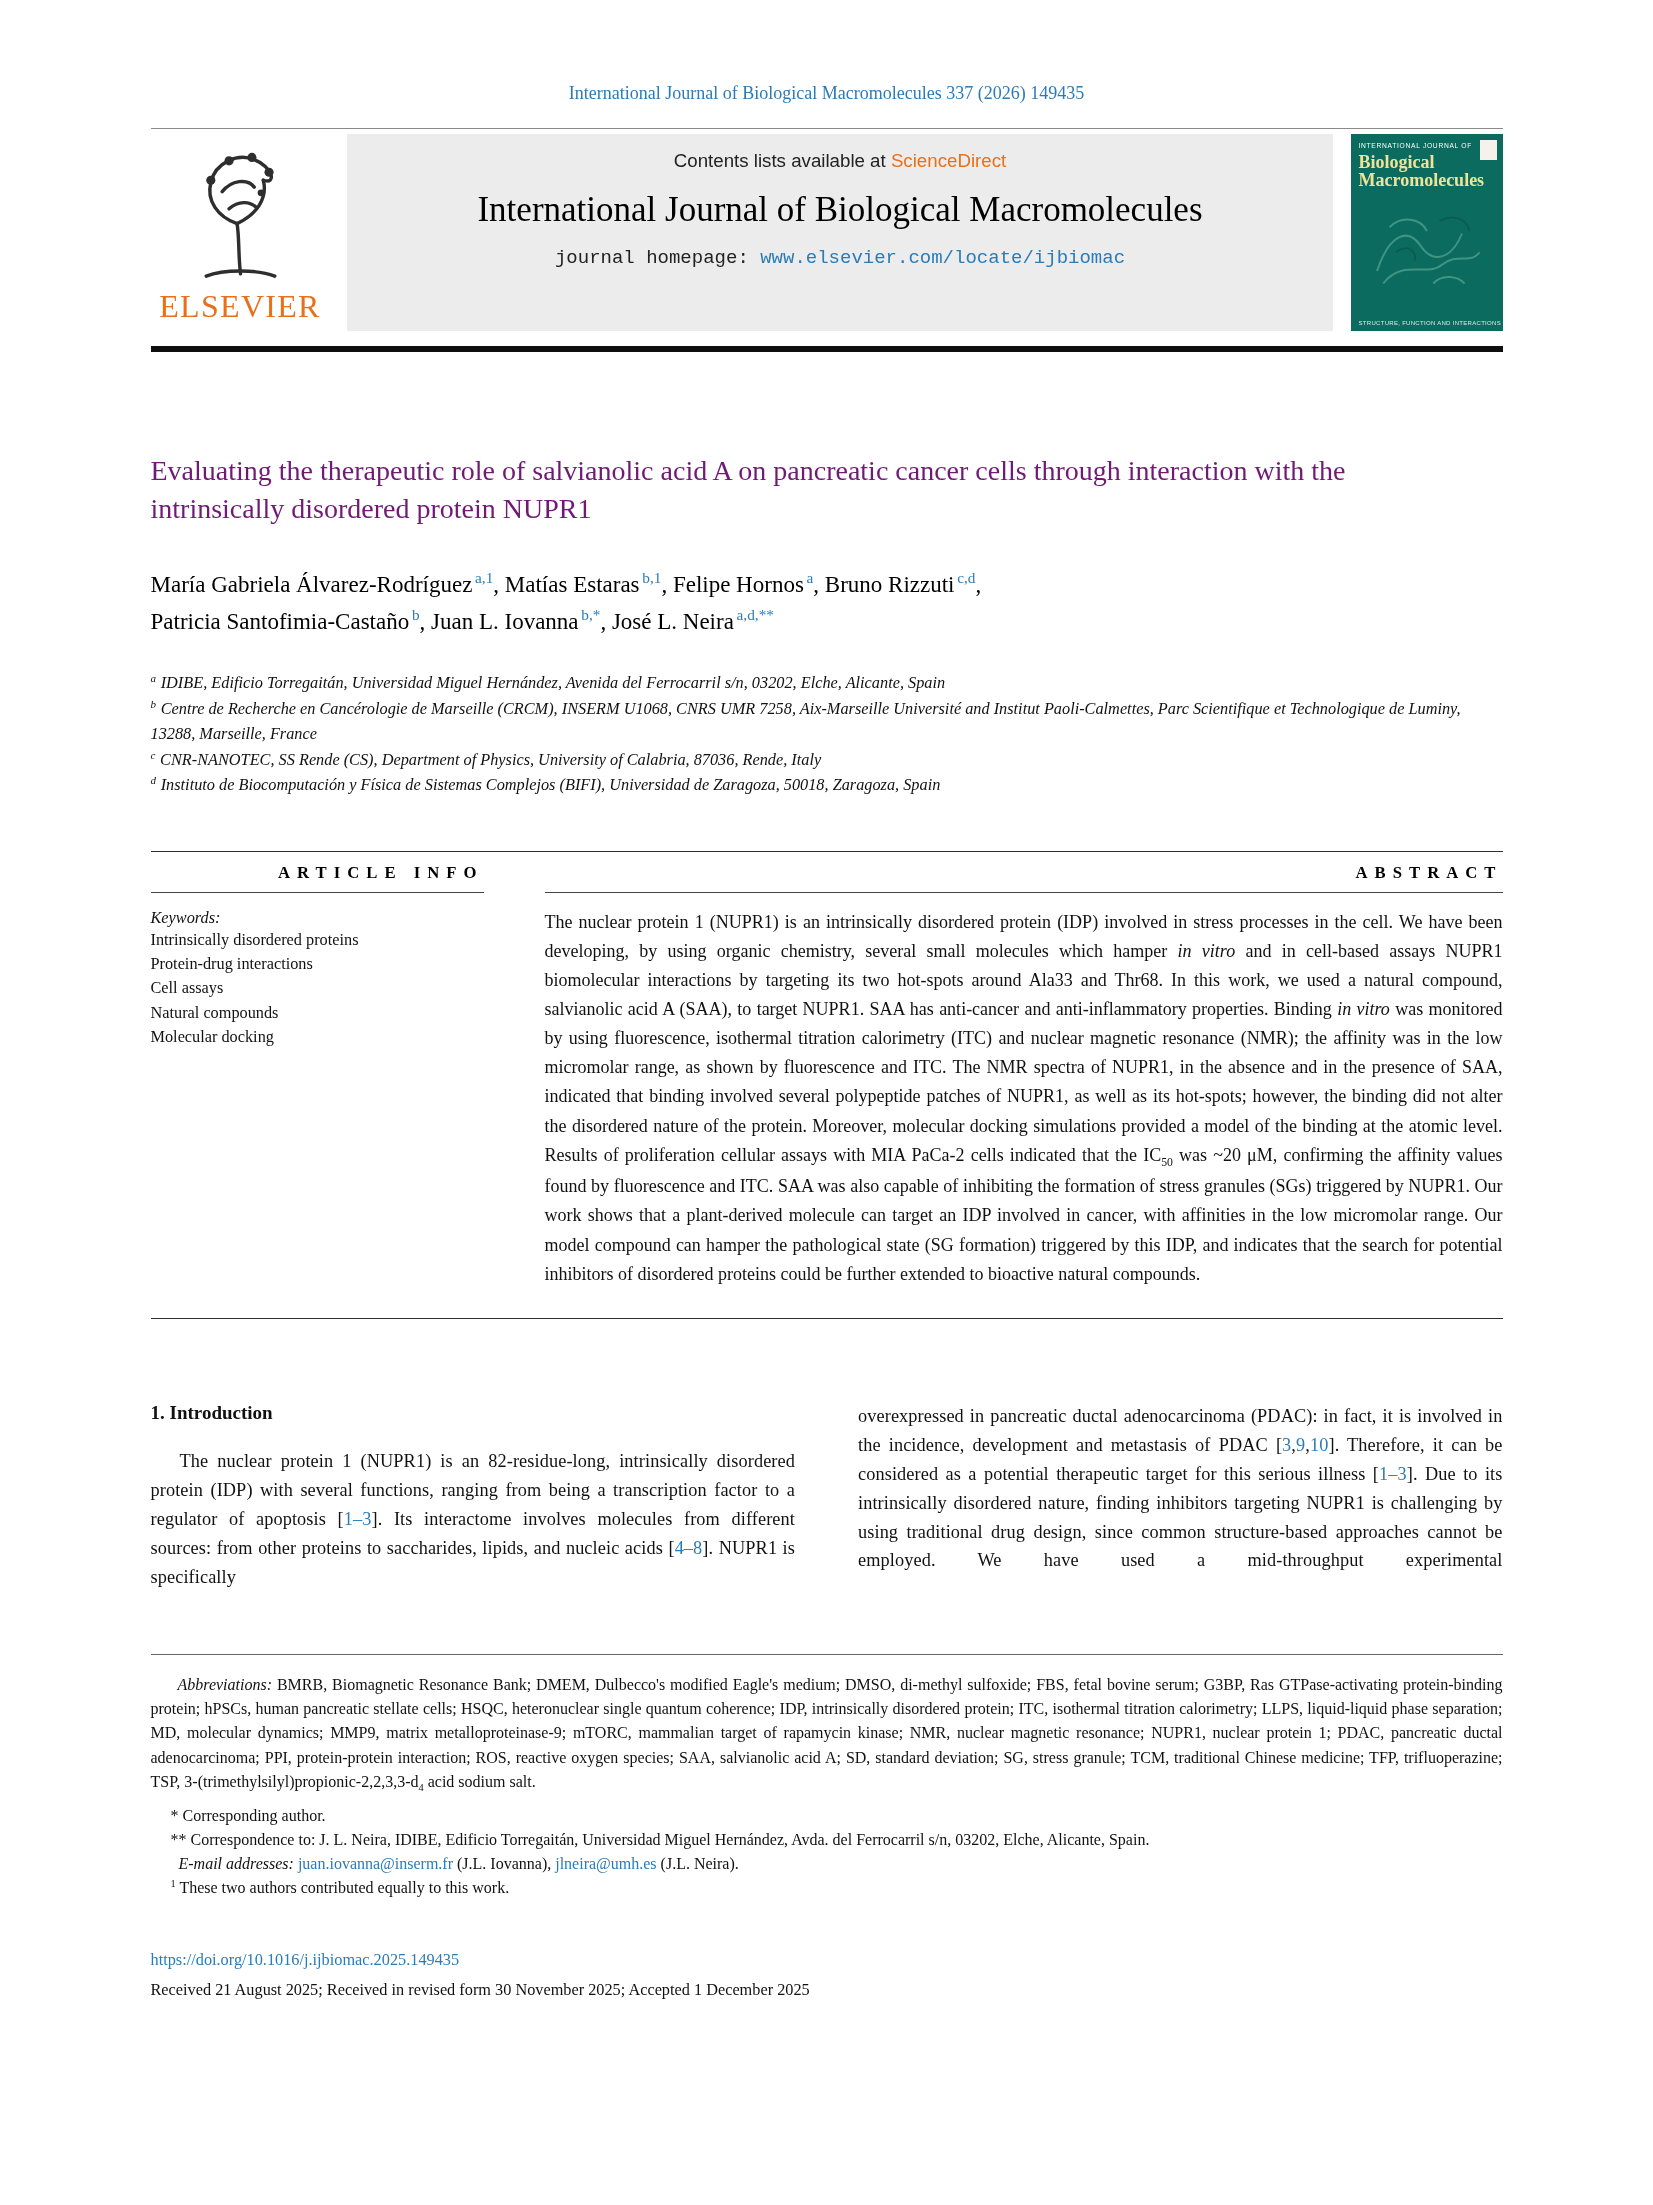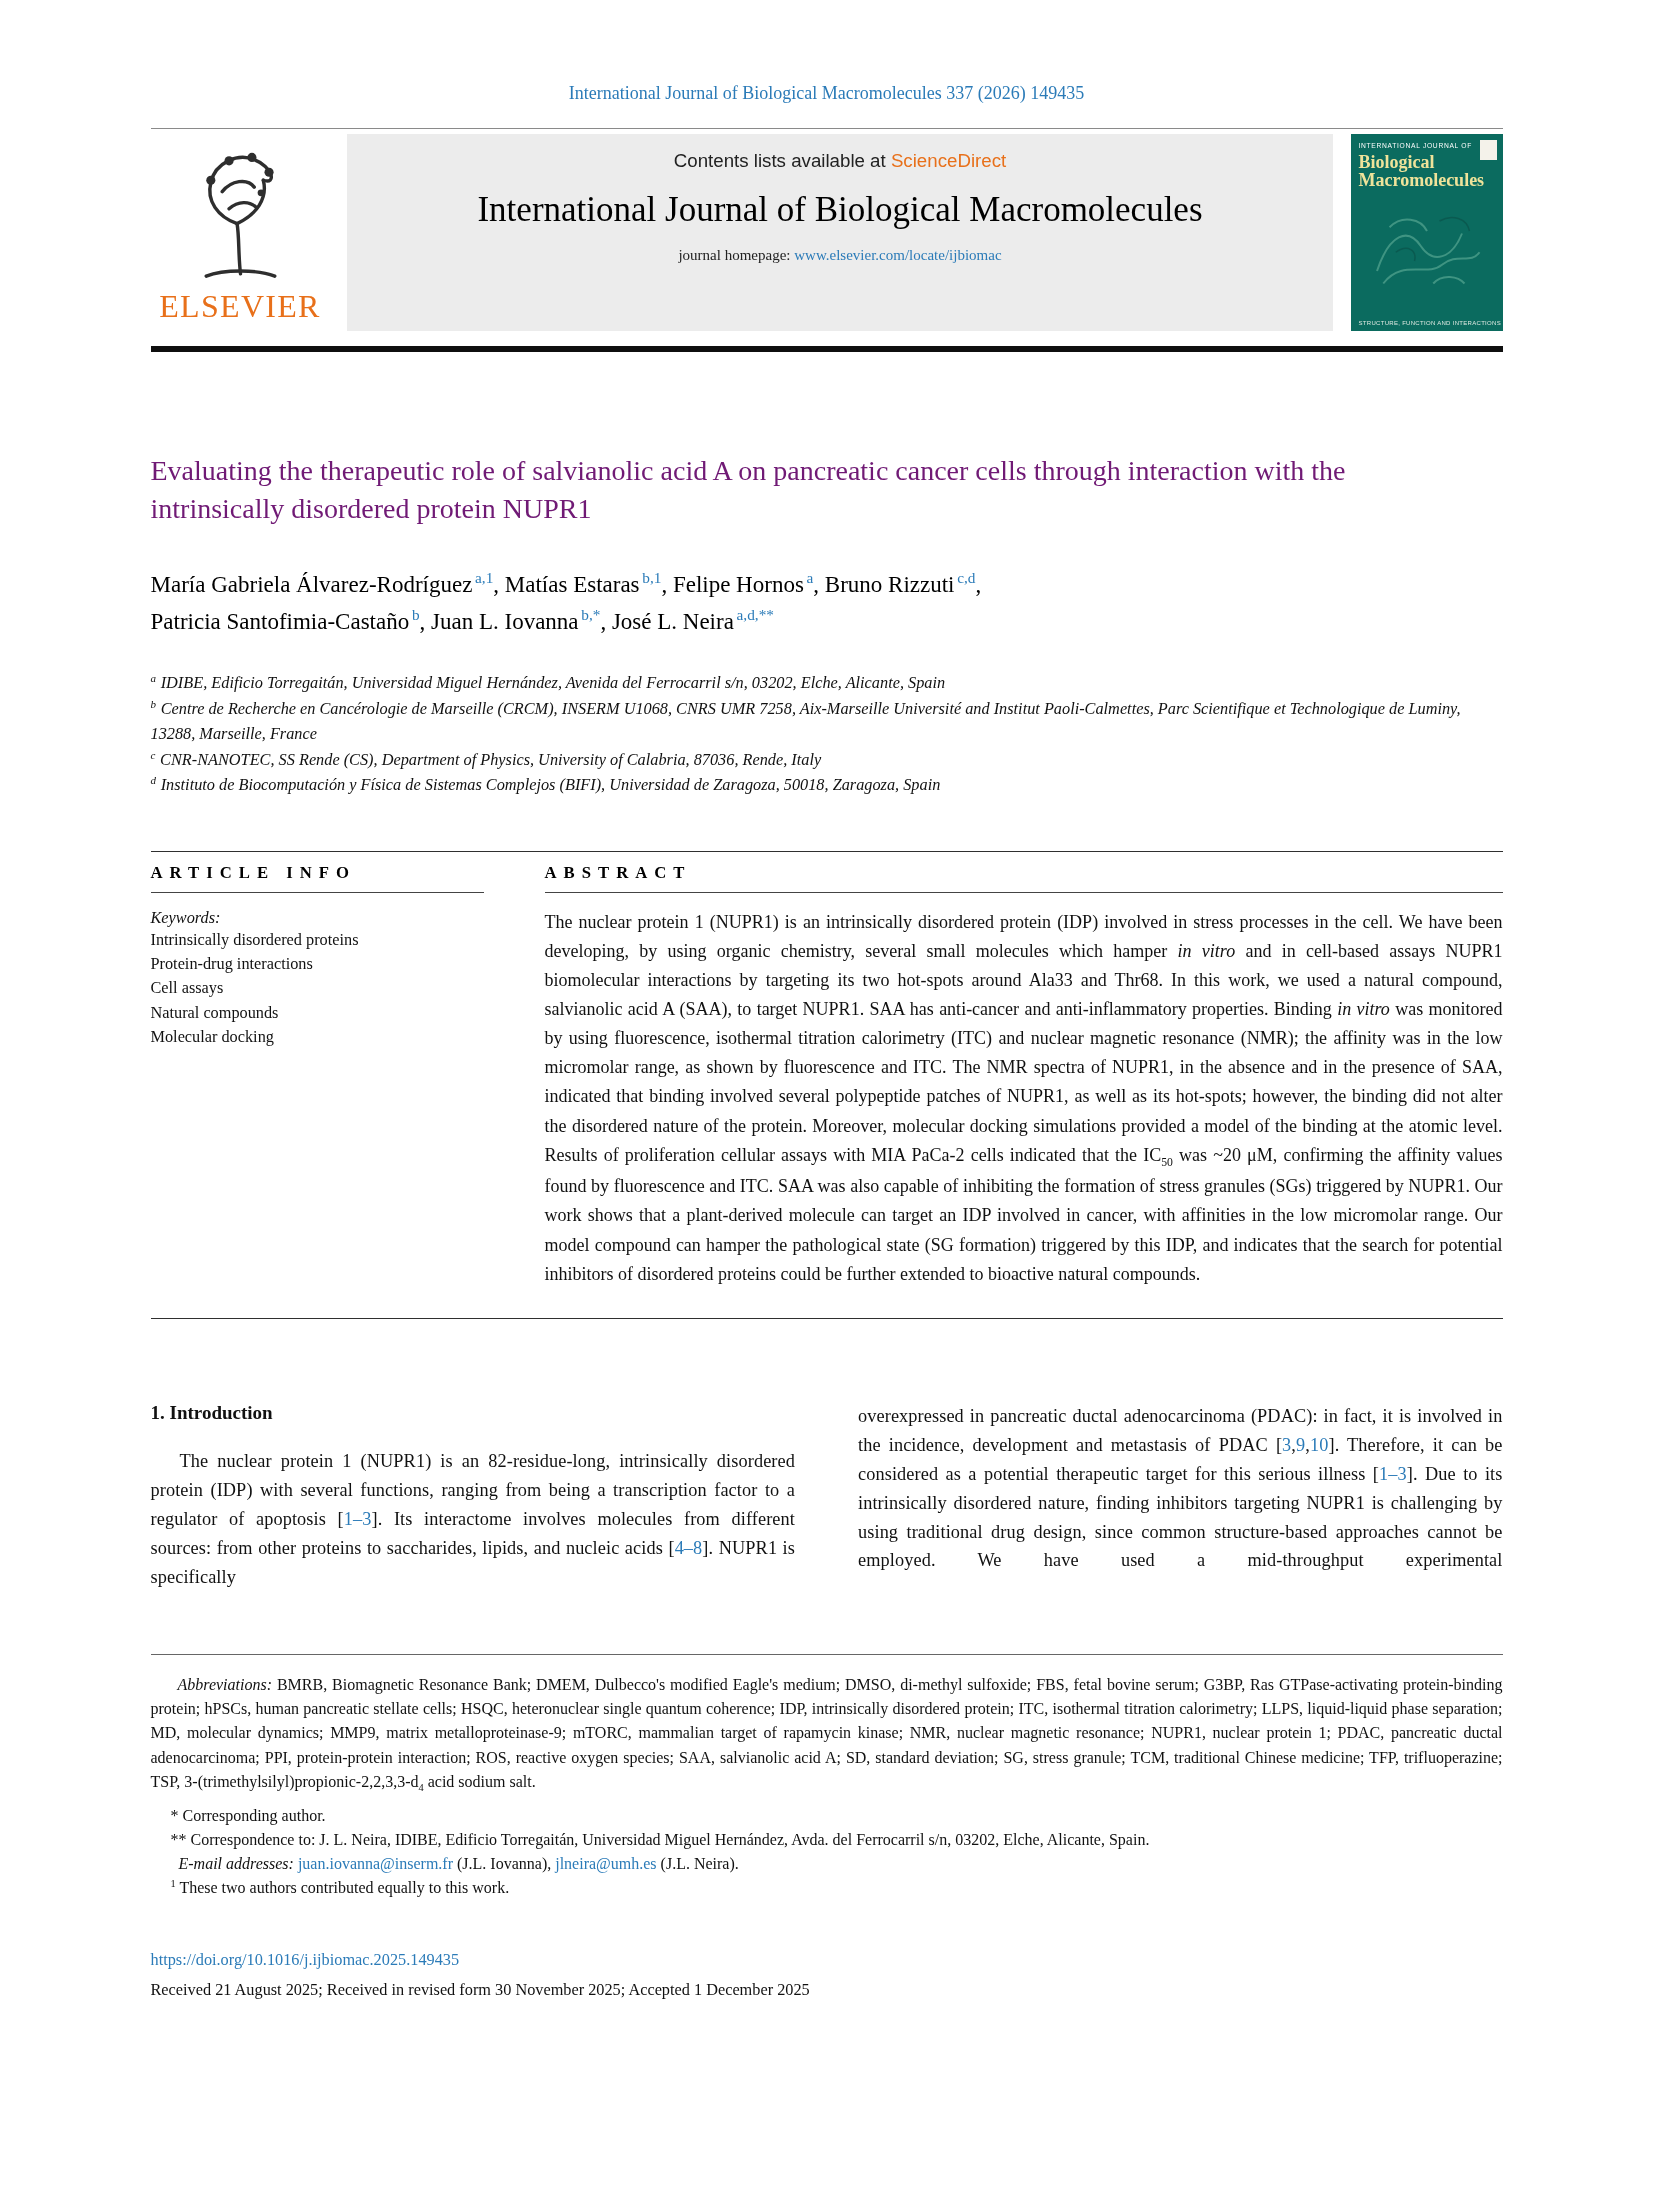--- a/index.html
+++ b/index.html
@@ -28,21 +28,21 @@
   .tree-icon svg{width:137px;height:141px;display:block;}
   .elsevier-word{font-family:"Liberation Serif",serif;font-size:32px;color:var(--accent-orange);letter-spacing:1.3px;margin-top:3px;}
   .header-mid{
     flex:1;background:var(--page-gray);margin:0 17.3px;
     display:flex;flex-direction:column;align-items:center;
     padding:16px 13.3px 13.3px 13.3px;min-height:197px;
   }
   .contents-line{font-family:"Liberation Sans",sans-serif;font-size:18.7px;color:#222;}
   .contents-line .sd{color:var(--accent-orange);}
   .journal-title-big{font-size:35px;color:#000;text-align:center;margin:17.3px 0;}
-  .homepage-line{font-family:Liberation Serif, serif;font-size:15px;color:#222;}
+  .homepage-line{font-family:Liberation Mono, monospace;font-size:19px;color:#222;}
   .homepage-line .lnk{color:var(--link);}
   
   .cover{width:152px;min-height:197px;background:var(--cover-green);position:relative;padding:6.7px 8px;overflow:hidden;}
   .cover-badge{position:absolute;top:5.3px;right:5.3px;width:17.3px;height:20px;background:#f4f2ea;}
   .cover-top{font-family:"Liberation Sans",sans-serif;font-size:6.7px;letter-spacing:0.7px;color:#ffffff;margin-top:1.3px;}
   .cover-mast{font-family:"Liberation Serif",serif;font-weight:700;font-size:18px;line-height:1.0;color:var(--cover-text);margin-top:4px;}
   .cover-art{width:100%;height:100px;margin-top:6.7px;}
   .cover-bottom{font-family:"Liberation Sans",sans-serif;font-size:6px;letter-spacing:0.3px;color:#dfe9e2;position:absolute;bottom:5.3px;left:8px;}
   .black-bar{height:6px;background:#0f0f0f;margin-top:14.7px;}
   
@@ -53,21 +53,21 @@
   .affiliation{display:block;}
   .affiliation sup{font-size:11px;margin-right:4.7px;}
   
   .info-block{
     margin-top:53px;display:grid;grid-template-columns:333px 1fr;column-gap:61px;
     border-top:1.3px solid var(--rule-dark);border-bottom:1.3px solid var(--rule-dark);
     padding-bottom:29px;
   }
   .col-head{
     font-size:16.7px;font-weight:700;letter-spacing:0.42em;
-    padding:10.7px 0 9.3px 0;border-bottom:1.3px solid #444;color:#000;
+    padding:10.7px 0 9.3px 0;border-bottom:1.3px solid #444;color:#000;text-align:right;
   }
   .kw-label{font-style:italic;font-size:16.3px;margin-top:14.7px;}
   .kw-list{font-size:16.3px;line-height:1.5;}
   .kw-item{display:block;}
   .abstract-text{font-size:18px;line-height:1.62;text-align:justify;padding-top:14.7px;}
   
   .body-cols{margin-top:83px;display:grid;grid-template-columns:1fr 1fr;column-gap:63px;}
   .sec-head{font-size:19px;font-weight:700;margin-bottom:23px;}
   .body-par{font-size:18.3px;line-height:1.58;text-align:justify;text-align-last:justify;letter-spacing:0.1px;}
   .indent-first{text-indent:29px;}

